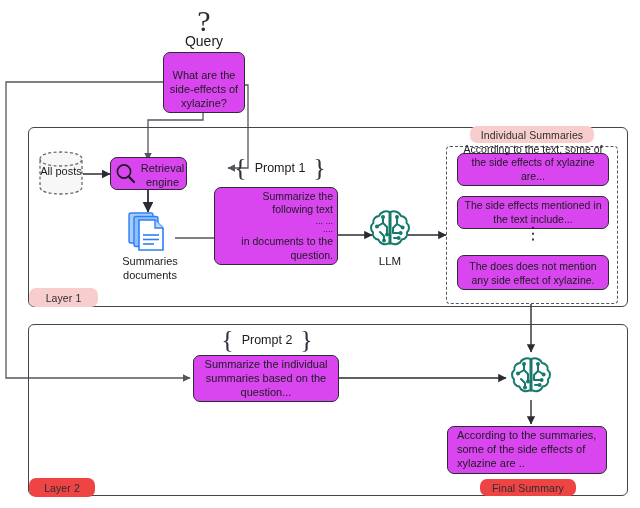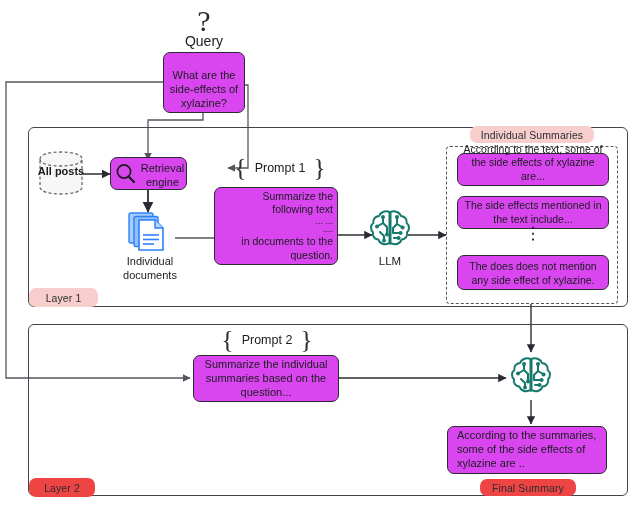--- a/index.html
+++ b/index.html
@@ -146,21 +146,21 @@
 
   <div class="node layer-box" style="left:28px; top:127px; width:600px; height:180px;"></div>
   <div class="node badge badge-pink" style="left:29px; top:288px; width:69px; height:19px;">
     <span>Layer 1</span>
   </div>
 
   <svg class="cyl" style="left:37px; top:150px;" viewBox="0 0 48 46">
     <path d="M3,9 C3,4.5 12,2 24,2 C36,2 45,4.5 45,9 L45,37 C45,41.5 36,44 24,44 C12,44 3,41.5 3,37 Z" fill="#f7f7f7" stroke="#6a6a72" stroke-width="1.3" stroke-dasharray="3,2.4"></path>
     <path d="M3,9 C3,13.5 12,16 24,16 C36,16 45,13.5 45,9" fill="none" stroke="#6a6a72" stroke-width="1.3" stroke-dasharray="3,2.4"></path>
   </svg>
-  <div class="plain-label" style="left:33px; top:165px; width:56px; font-size:11px;font-weight:bold;">
+  <div class="plain-label" style="left:33px; top:165px; width:56px; font-size:11px;">
     <div>All posts</div>
   </div>
 
   <div class="node rbox" style="left:110px; top:157px; width:77px; height:33px; font-size:11px; justify-content:flex-end; padding-right:0;">
     <span style="width:47px;">Retrieval engine</span>
   </div>
   <svg style="position:absolute; left:114px; top:162px; width:24px; height:24px;" viewBox="0 0 24 24">
     <circle cx="10" cy="9.5" r="6.6" fill="none" stroke="#1b1b1f" stroke-width="1.7"></circle>
     <line x1="14.6" y1="14.4" x2="20" y2="20" stroke="#1b1b1f" stroke-width="2.2" stroke-linecap="round"></line>
   </svg>
@@ -168,21 +168,21 @@
   <svg class="doc-stack" style="left:127px; top:211px; width:44px; height:42px;" viewBox="0 0 44 42">
     <rect x="2" y="2" width="24" height="30" rx="2" fill="#a8cdfb" stroke="#2d7ff9" stroke-width="1.4"></rect>
     <rect x="7" y="5.5" width="24" height="30" rx="2" fill="#8dbffa" stroke="#2d7ff9" stroke-width="1.4"></rect>
     <path d="M12,9 L28,9 L36,17 L36,39 L12,39 Z" fill="#ffffff" stroke="#2d7ff9" stroke-width="1.6"></path>
     <path d="M28,9 L28,17 L36,17" fill="#b9d8fd" stroke="#2d7ff9" stroke-width="1.4"></path>
     <line x1="16" y1="24" x2="32" y2="24" stroke="#2d7ff9" stroke-width="1.6"></line>
     <line x1="16" y1="28.5" x2="32" y2="28.5" stroke="#2d7ff9" stroke-width="1.6"></line>
     <line x1="16" y1="33" x2="27" y2="33" stroke="#2d7ff9" stroke-width="1.6"></line>
   </svg>
   <div class="plain-label" style="left:107px; top:255px; width:86px; font-size:11px;">
-    <span>Individual documents</span>
+    <span>Summaries documents</span>
   </div>
 
   <div class="prompt-row" style="position:absolute; left:225px; top:157px; width:110px; height:22px;">
     <span class="brace">{</span>
     <span class="prompt-label">Prompt 1</span>
     <span class="brace">}</span>
   </div>
 
   <div class="node rbox" style="left:214px; top:187px; width:124px; height:78px; font-size:10.5px; flex-direction:column; padding:4px 4px;">
     <div>Summarize the</div>

